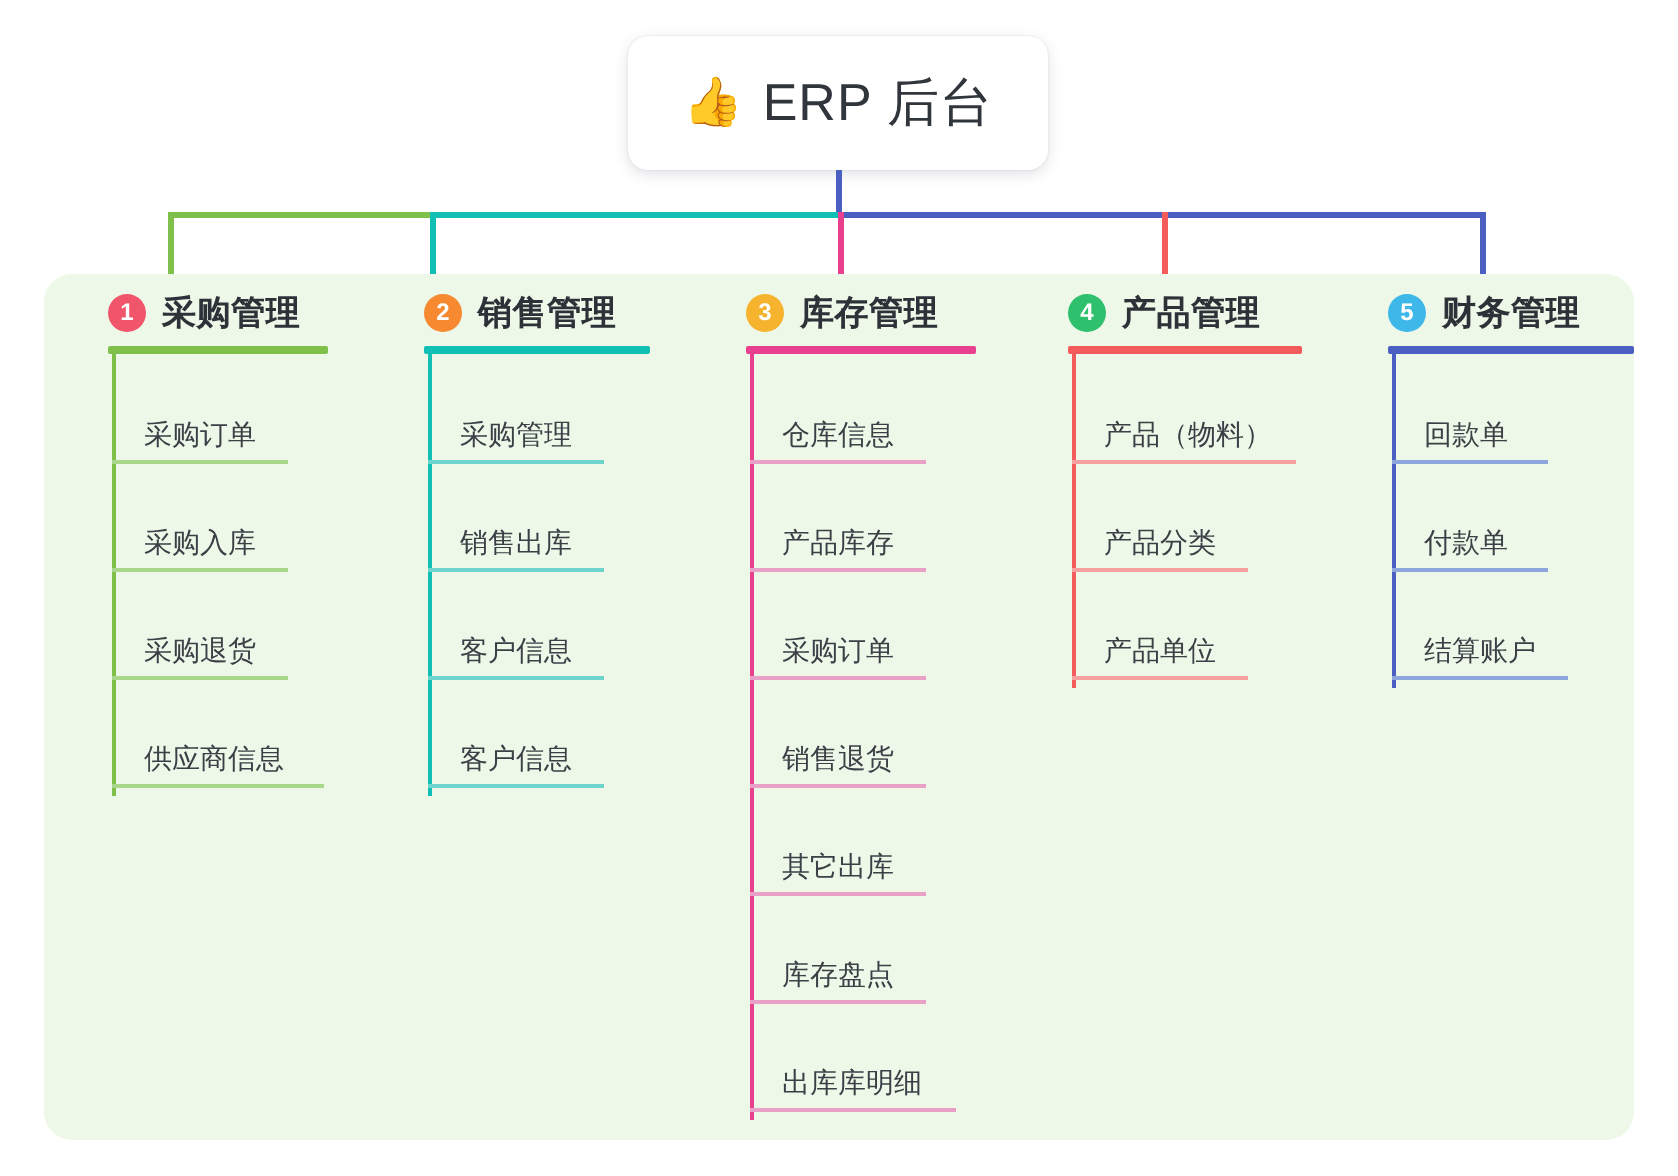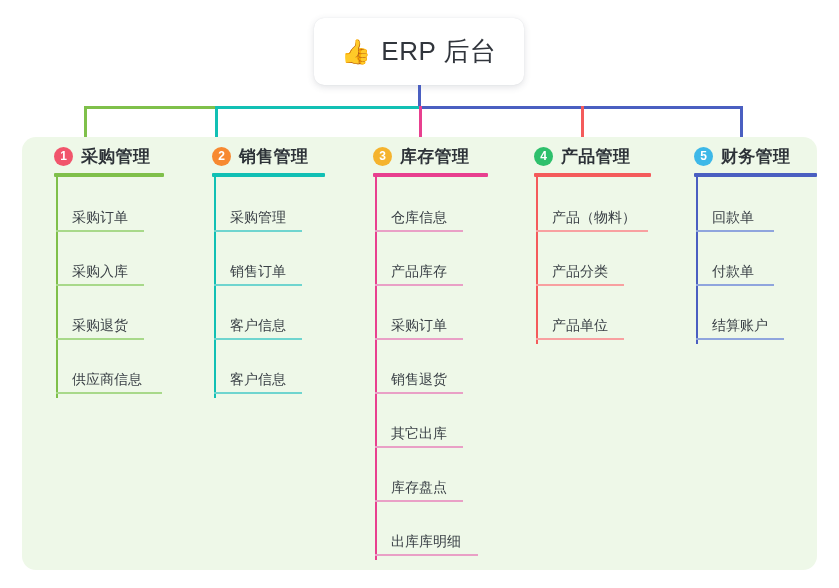--- a/index.html
+++ b/index.html
@@ -193,21 +193,21 @@
         <span class="col-title">销售管理</span>
       </div>
       <div class="col-rule" style="width: 113px; background: rgb(17, 192, 180);"></div>
       <div class="spine" style="background: rgb(17, 192, 180); height: 223px;"></div>
       <div class="items">
         <div class="item">
           <span class="item-label">采购管理</span>
           <div class="item-rule" style="width: 88px; background: rgb(111, 213, 207);"></div>
         </div>
         <div class="item">
-          <span class="item-label">销售订单</span>
+          <span class="item-label">销售出库</span>
           <div class="item-rule" style="width: 88px; background: rgb(111, 213, 207);"></div>
         </div>
         <div class="item">
           <span class="item-label">客户信息</span>
           <div class="item-rule" style="width: 88px; background: rgb(111, 213, 207);"></div>
         </div>
         <div class="item">
           <span class="item-label">客户信息</span>
           <div class="item-rule" style="width: 88px; background: rgb(111, 213, 207);"></div>
         </div>

